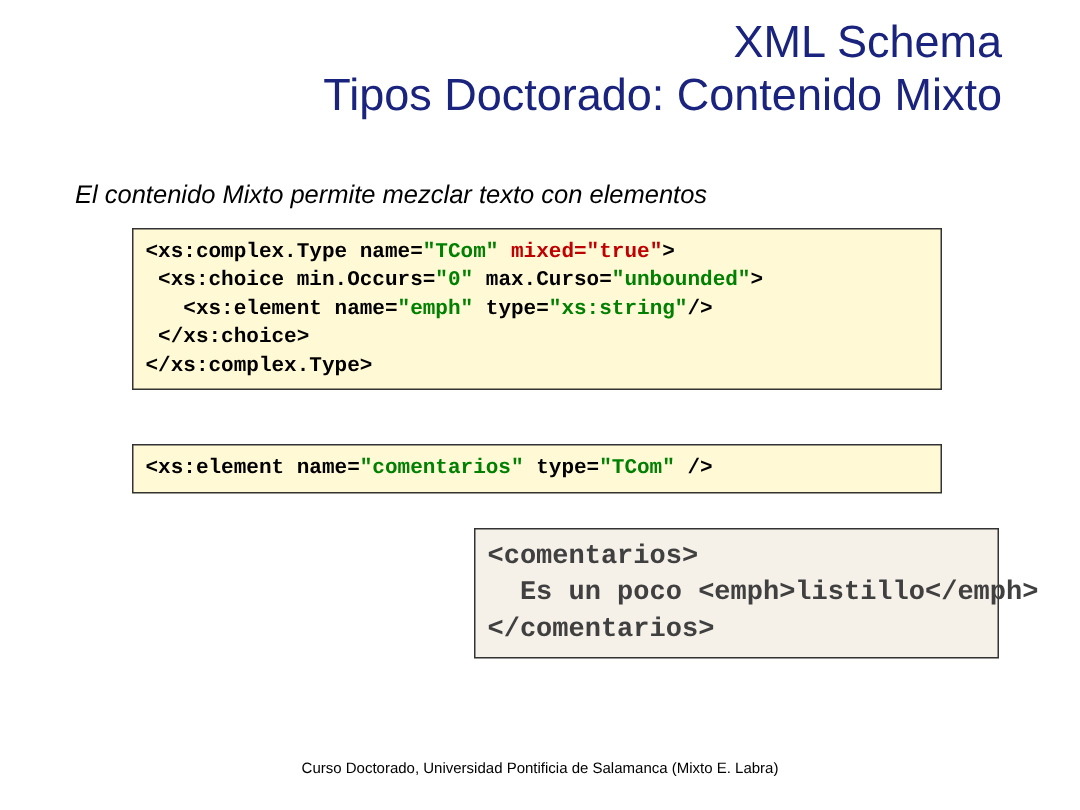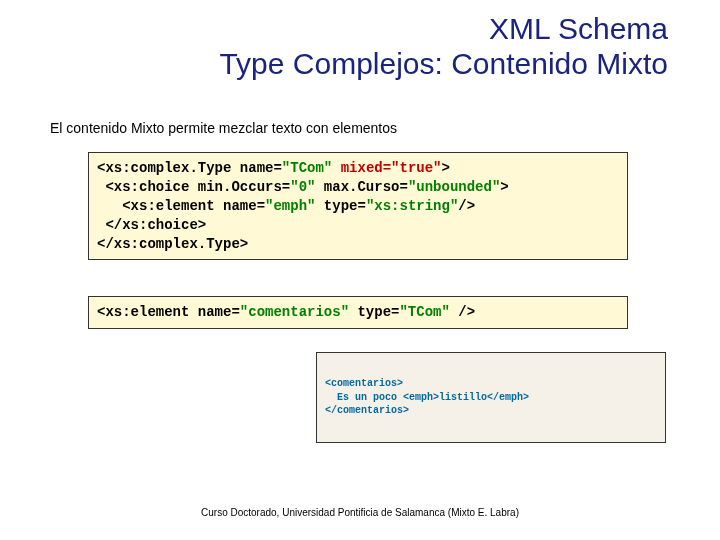--- a/index.html
+++ b/index.html
@@ -31,21 +31,22 @@
     line-height: 1.15;
   }
   .title-line2 {
     font-size: 30px;
     line-height: 1.15;
   }
   .intro {
     position: absolute;
     top: 120px;
     left: 50px;
-    font-size: 14px;
+    font-size: 17px;
+    font-style: italic;
     color: #000;
     text-align: center;
   }
   .codebox1 {
     position: absolute;
     top: 152px;
     left: 88px;
     width: 540px;
     border: 1px solid #333;
     background: #fff9d6;
@@ -74,49 +75,49 @@
     white-space: pre;
     color: #000;
   }
   .codebox3 {
     position: absolute;
     top: 352px;
     left: 316px;
     width: 350px;
     border: 1px solid #333;
     background: #f5f0e8;
-    padding: 24px 8px;
+    padding: 6px 8px;
     box-sizing: border-box;
     font-family: "Courier New", Courier, monospace;
-    font-size: 10px;
+    font-size: 18px;
     font-weight: bold;
     line-height: 1.35;
     white-space: pre;
-    color: #0369a1;
+    color: #404040;
   }
   .green { color: #008000; }
   .red   { color: #c00000; }
   .footer {
     position: absolute;
     bottom: 22px;
     left: 0;
     right: 0;
     text-align: center;
     font-size: 10px;
     color: #000;
   }
 </style>
 </head>
 <body>
 
 <div class="slide">
 
   <div class="title-block">
     <div class="title-line1">XML Schema</div>
-    <div class="title-line2">Type Complejos: Contenido Mixto</div>
+    <div class="title-line2">Tipos Doctorado: Contenido Mixto</div>
   </div>
 
   <div class="intro">El contenido Mixto permite mezclar texto con elementos</div>
 
   <div class="codebox1"><span>&lt;xs:complex.Type name=</span><span class="green">"TCom"</span><span> </span><span class="red">mixed="true"</span><span>&gt;</span>
 <span> &lt;xs:choice min.Occurs=</span><span class="green">"0"</span><span> max.Curso=</span><span class="green">"unbounded"</span><span>&gt;</span>
 <span>   &lt;xs:element name=</span><span class="green">"emph"</span><span> type=</span><span class="green">"xs:string"</span><span>/&gt;</span>
 <span> &lt;/xs:choice&gt;</span>
 <span>&lt;/xs:complex.Type&gt;</span></div>
 

